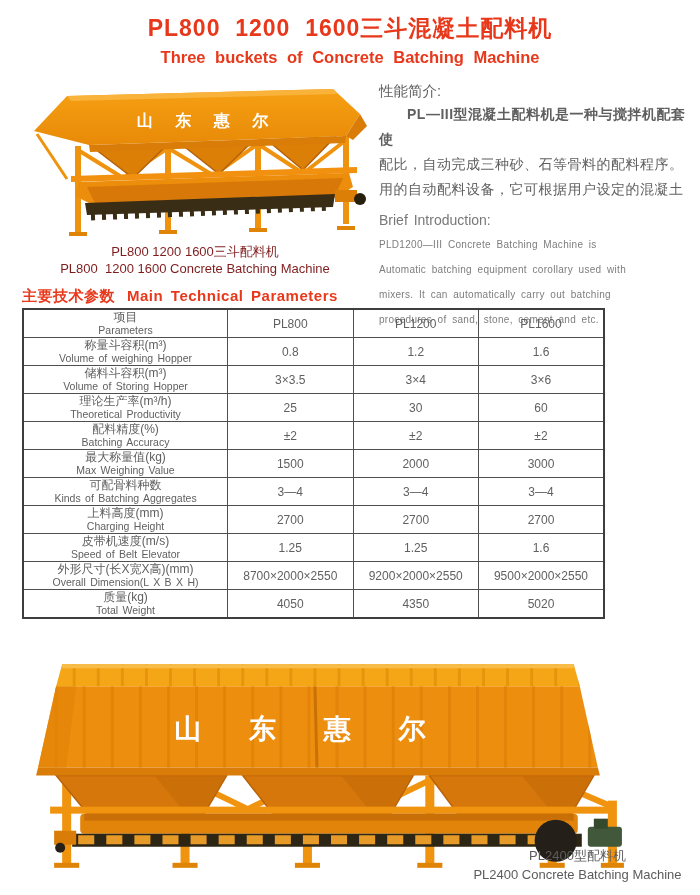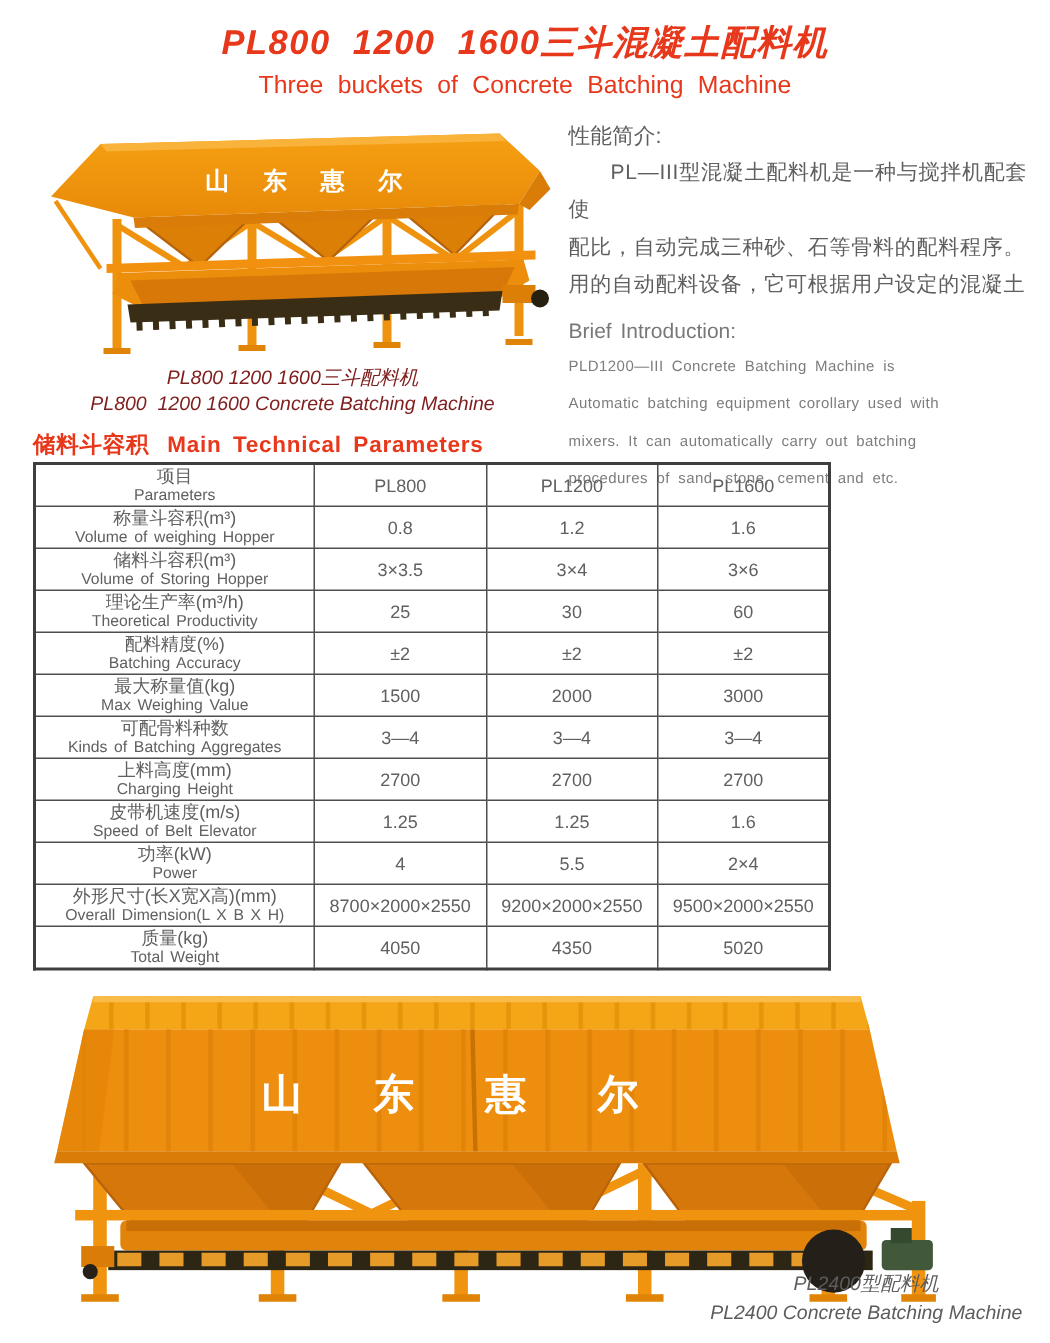--- a/index.html
+++ b/index.html
@@ -1,44 +1,44 @@
 <!DOCTYPE html>
 <html><head>
 <meta charset="utf-8">
 <style>
   html,body{margin:0;padding:0;background:#fff;}
   .page{position:relative;width:700px;height:895px;background:#ffffff;
         font-family:"Liberation Sans", sans-serif;overflow:hidden;}
-  .pre{white-space:pre-wrap;font-style:italic;}
+  .pre{white-space:pre-wrap;}
 
   
   .titles{position:absolute;top:13px;left:0;width:100%;text-align:center;color:#e8381b;}
   .title-cn{font-size:23px;font-weight:bold;letter-spacing:1px;}
-  .title-en{font-size:16.5px;font-weight:normal;margin-top:4px;word-spacing:5px;}
+  .title-en{font-size:16.5px;font-weight:bold;margin-top:4px;word-spacing:5px;}
 
   
   .machine-top{position:absolute;left:15px;top:84px;width:360px;height:158px;}
   .caption-top{position:absolute;left:25px;top:243px;width:340px;text-align:center;
                color:#7f1d1d;font-size:13px;line-height:17px;}
 
   
   .intro{position:absolute;left:379px;top:80px;width:318px;color:#5f5f5f;}
   .intro-cn-heading{font-size:14.5px;line-height:22px;}
   .intro-cn-line{font-size:14px;line-height:25px;letter-spacing:0.5px;}
-  .intro-cn-line.indent{text-indent:28px;}
+  .intro-cn-line.indent{text-indent:28px;font-weight:bold;}
   .intro-en-heading{font-size:14px;line-height:24px;margin-top:6px;color:#787878;word-spacing:2px;}
   .intro-en-line{font-size:10px;line-height:25px;color:#7d7d7d;word-spacing:2.5px;letter-spacing:0.3px;}
 
   
   .section-heading{position:absolute;left:22px;top:287px;font-size:15px;font-weight:bold;
                    color:#e8381b;letter-spacing:0.5px;}
   .section-heading .en{margin-left:12px;word-spacing:3px;}
 
   
-  .params-table{position:absolute;left:22px;top:308px;width:532px;border-collapse:collapse;
+  .params-table{position:absolute;left:22px;top:308px;width:583px;border-collapse:collapse;
                 table-layout:fixed;color:#606060;border:2px solid #3e3e3e;}
   .params-table th,.params-table td{border:1px solid #4f4f4f;padding:1px 2px;
                 text-align:center;vertical-align:middle;font-weight:normal;}
   .params-table tr{height:27px;}
   .cell-cn{display:block;font-size:12px;line-height:13px;}
   .cell-en{display:block;font-size:10.5px;line-height:12px;word-spacing:1.5px;}
   .value-cell{font-size:12px;}
 
   
   .machine-bottom{position:absolute;left:14px;top:660px;width:632px;height:213px;}
@@ -128,21 +128,21 @@
     <div class="intro-cn-line">配比，自动完成三种砂、石等骨料的配料程序。</div>
     <div class="intro-cn-line">用的自动配料设备，它可根据用户设定的混凝土</div>
     <div class="intro-en-heading">Brief Introduction:</div>
     <div class="intro-en-line">PLD1200—III Concrete Batching Machine is</div>
     <div class="intro-en-line">Automatic batching equipment corollary used with</div>
     <div class="intro-en-line">mixers. It can automatically carry out batching</div>
     <div class="intro-en-line">procedures of sand, stone, cement and etc.</div>
   </div>
 
   <div class="section-heading">
-    <span>储料斗容积</span><span class="en">Main Technical Parameters</span>
+    <span>主要技术参数</span><span class="en">Main Technical Parameters</span>
   </div>
 
   <table class="params-table">
     <colgroup>
       <col style="width:35.2%">
         <col style="width:21.6%">
         <col style="width:21.6%">
         <col style="width:21.6%">
     </colgroup>
     <thead>
@@ -224,29 +224,20 @@
       <td>
         <span class="cell-cn">皮带机速度(m/s)</span>
         <span class="cell-en">Speed of Belt Elevator</span>
       </td>
       <td class="value-cell">1.25</td>
       <td class="value-cell">1.25</td>
       <td class="value-cell">1.6</td>
     </tr>
         <tr>
       <td>
-        <span class="cell-cn">功率(kW)</span>
-        <span class="cell-en">Power</span>
-      </td>
-      <td class="value-cell">4</td>
-      <td class="value-cell">5.5</td>
-      <td class="value-cell">2×4</td>
-    </tr>
-        <tr>
-      <td>
         <span class="cell-cn">外形尺寸(长X宽X高)(mm)</span>
         <span class="cell-en">Overall Dimension(L X B X H)</span>
       </td>
       <td class="value-cell">8700×2000×2550</td>
       <td class="value-cell">9200×2000×2550</td>
       <td class="value-cell">9500×2000×2550</td>
     </tr>
         <tr>
       <td>
         <span class="cell-cn">质量(kg)</span>

